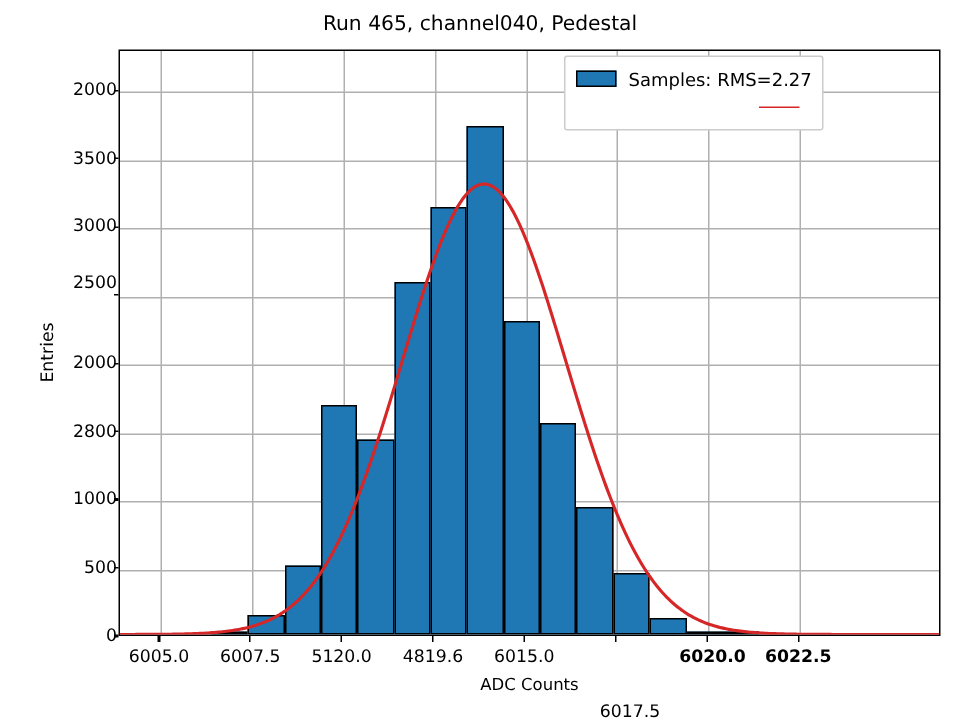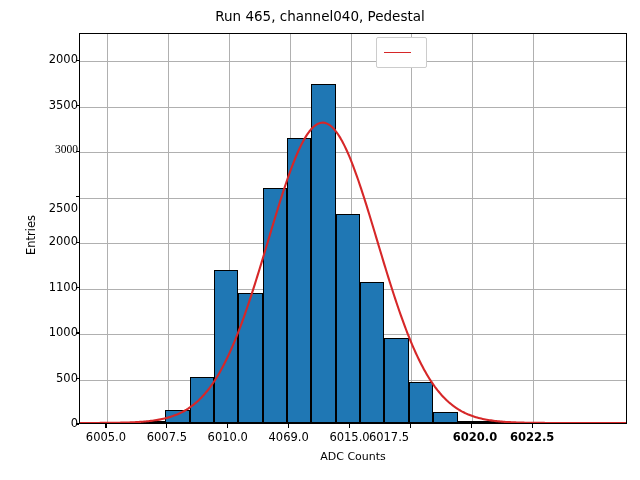--- a/index.html
+++ b/index.html
@@ -193,53 +193,57 @@
   </div>
 
   <div id="yticks">
       <div class="ytick-mark" style="top: 423.4px;"></div>
       <div class="ytick-label" style="top: 416px;">0</div>
       <div class="ytick-mark" style="top: 377.93px;"></div>
       <div class="ytick-label" style="top: 370.53px;">500</div>
       <div class="ytick-mark" style="top: 332.47px;"></div>
       <div class="ytick-label" style="top: 325.07px;">1000</div>
       <div class="ytick-mark" style="top: 287px;"></div>
-      <div class="ytick-label" style="top: 279.6px;">1100</div>
+      <div class="ytick-label" style="top: 279.6px;">2800</div>
       <div class="ytick-mark" style="top: 241.54px;"></div>
       <div class="ytick-label" style="top: 234.14px;">2000</div>
       <div class="ytick-mark" style="top: 196.07px;"></div>
-      <div class="ytick-label" style="top: 201px;">2500</div>
+      <div class="ytick-label" style="top: 181px;">2500</div>
       <div class="ytick-mark" style="top: 150.61px;"></div>
-      <div class="ytick-label" style="top: 143.21px; font-family: Liberation Serif, serif;">3000</div>
+      <div class="ytick-label" style="top: 143.21px;">3000</div>
       <div class="ytick-mark" style="top: 105.14px;"></div>
       <div class="ytick-label" style="top: 97.74px;">3500</div>
       <div class="ytick-mark" style="top: 59.68px;"></div>
       <div class="ytick-label" style="top: 52.28px;">2000</div>
     </div>
   <div id="xticks">
       <div class="xtick-mark" style="left: 105.36px;"></div>
       <div class="xtick-label" style="left: 105.96px;">6005.0</div>
       <div class="xtick-mark" style="left: 166.25px;"></div>
       <div class="xtick-label" style="left: 166.85px;">6007.5</div>
       <div class="xtick-mark" style="left: 227.14px;"></div>
-      <div class="xtick-label" style="left: 227.74px;">6010.0</div>
+      <div class="xtick-label" style="left: 227.74px;">5120.0</div>
       <div class="xtick-mark" style="left: 288.03px;"></div>
-      <div class="xtick-label" style="left: 288.63px;">4069.0</div>
+      <div class="xtick-label" style="left: 288.63px;">4819.6</div>
       <div class="xtick-mark" style="left: 348.92px;"></div>
       <div class="xtick-label" style="left: 349.52px;">6015.0</div>
       <div class="xtick-mark" style="left: 409.81px;"></div>
-      <div class="xtick-label" style="left: 389px;">6017.5</div>
+      <div class="xtick-label" style="left: 420px; margin-top: 37px;">6017.5</div>
       <div class="xtick-mark" style="left: 470.69px;"></div>
       <div class="xtick-label" style="left: 475px; font-weight: bold;">6020.0</div>
       <div class="xtick-mark" style="left: 531.58px;"></div>
       <div class="xtick-label" style="left: 532.18px; font-weight: bold;">6022.5</div>
     </div>
 
   <div id="xlabel">ADC Counts</div>
   <div id="ylabel">Entries</div>
 
   <div id="legend">
+    <div class="legend-row">
+      <span class="legend-swatch-patch"></span>
+      <span class="legend-text">Samples: RMS=2.27</span>
+    </div>
     <div class="legend-row legend-row-fit">
       <span class="legend-swatch-line"></span>
     </div>
   </div>
 
 </div>
 
 </body></html>

